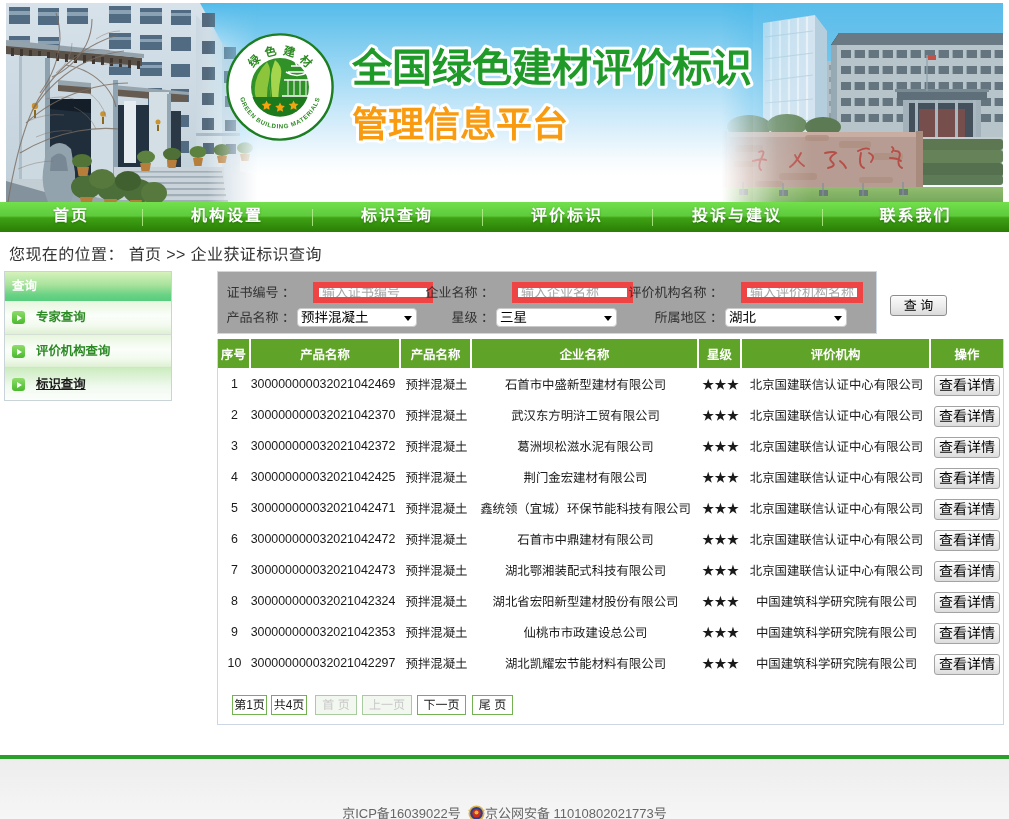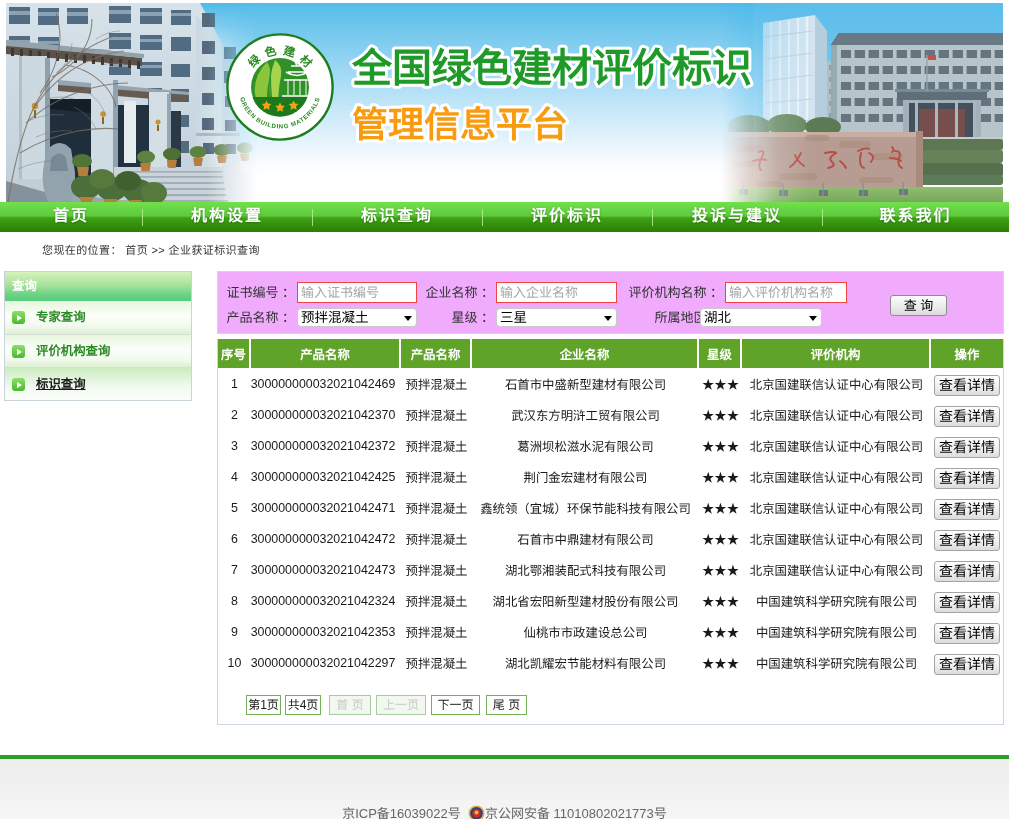--- a/index.html
+++ b/index.html
@@ -14,63 +14,63 @@
 
 .nav { position:absolute; left:0; top:202px; width:1009px; height:30px;
   background:linear-gradient(#6bde2a 0%); }
 .nav { background:linear-gradient(#72df4b 0%, #5ecb3d 46%, #3ea214 53%, #2a7d06 100%); }
 .nav .item { position:absolute; top:0; height:39px; line-height:28px; text-align:center;
   color:#fff; font-size:16px; font-weight:bold; letter-spacing:2px;
   text-shadow:0 1px 2px rgba(20,80,0,.5); }
 .nav .sep { position:absolute; top:7px; width:1px; height:17px; background:rgba(190,240,150,.8); }
 
 
-.crumb { position:absolute; left:9px; top:241px; font-size:11px; color:#333; letter-spacing:0.4px;margin-left:33px; }
-
-
-.side { position:absolute; left:4px; top:271px; width:188px; border:1px solid #c9d3da; background:#e5e5e5; }
+.crumb { position:absolute; left:9px; top:241px; font-size:16px; color:#333; letter-spacing:0.4px; }
+
+
+.side { position:absolute; left:4px; top:271px; width:168px; border:1px solid #c9d3da; background:#e5e5e5; }
 .side .hd { height:29px; line-height:29px; padding-left:7px; color:#fff; font-weight:bold; font-size:12.4px;
   background:linear-gradient(#d6f2bc 0%, #a7e29b 45%, #68d184 80%, #57cd7e 100%); }
 .side .it { position:relative; height:33px; line-height:33px; padding-left:31px;
   font-size:12.4px; font-weight:bold; color:#2c8a25;
   background:linear-gradient(#e7f6dd 0%, #fbfefa 45%, #f2faee 75%, #ddf0d2 100%);
   border-top:1px solid #d6dfd6; }
 .side .it.act { color:#1a1a1a; background:linear-gradient(#ccecc0 0%, #f2faf0 60%, #fbfefb 100%); }
 .side .it.act span { text-decoration:underline; }
 .side .ic { position:absolute; left:7px; top:10px; width:13px; height:13px; border-radius:3px;
   background:linear-gradient(#8edd6a, #49b92e); }
 .side .ic:after { content:""; position:absolute; left:5px; top:3.5px; width:0; height:0;
   border-left:5px solid #fff; border-top:3.2px solid transparent; border-bottom:3.2px solid transparent; }
 
 
-.fbox { position:absolute; left:217px; top:271px; width:787px; height:63px; border:1px solid #ccd6e4; background:#f0abfc; }
+.fbox { position:absolute; left:217px; top:271px; width:660px; height:63px; border:1px solid #ccd6e4; background:#a3a3a3; }
 .fbox .lb { position:absolute; font-size:13px; color:#333; text-align:right; height:16px; line-height:16px; }
-.fbox input { position:absolute; height:21px; border:1px solid #ef4444; font-size:13px; color:#333; padding:0 3px;
-  font-family:"Liberation Sans", sans-serif; }
+.fbox input { position:absolute; height:21px; border:6px solid #ef4444; font-size:13px; color:#333; padding:0 3px;
+  font-family:"Liberation Sans", sans-serif;margin-left:16px; }
 .fbox input::placeholder { color:#a6a6a6; opacity:1; }
 .sel { position:absolute; height:19px; border:1px solid #c9c9c9; border-radius:4px; background:#fff; font-size:13.5px; color:#000;
   line-height:17px; padding-left:3px; }
 .sel:after { content:""; position:absolute; right:4px; top:7px; width:0; height:0;
   border-top:5px solid #000; border-left:4.5px solid transparent; border-right:4.5px solid transparent; }
 .qbtn { position:absolute; left:672px; top:23px; width:57px; height:21px; border:1px solid #8d8d8d; border-radius:3px;
   background:linear-gradient(#fbfbfb, #ececec 55%, #dadada); font-size:13px; font-weight:normal; color:#000;
   text-align:center; line-height:19px; box-shadow:0 1px 0 rgba(255,255,255,.7) inset; }
 
 
 .tbox { position:absolute; left:217px; top:339px; width:787px; height:386px; border:1px solid #ccd6e4; border-top:none; background:#fff; }
 table.grid { border-collapse:separate; border-spacing:0; table-layout:fixed; width:785px; }
 table.grid th { background:#5fa428; color:#fff; font-size:12.4px; font-weight:bold; height:29px; padding:0;
   border-right:2px solid #fff; }
 table.grid th:last-child { border-right:none; }
 table.grid td { height:31px; padding:0; font-size:12.4px; color:#1a1a1a; text-align:center; white-space:nowrap; overflow:hidden; }
 td.num { font-size:12.2px; text-align:left; text-indent:-6px; }
 td.star { font-size:10.5px; letter-spacing:0; }
 .vbtn { display:inline-block; width:66px; height:21px; margin-top:3px; border:1px solid #a3a3a3; border-radius:3px;
   background:linear-gradient(#fefefe, #f0f0f0 55%, #dcdcdc); font-size:14px; color:#000; line-height:19px; text-align:center; }
-.pager { position:absolute; left:28px; top:356px; height:28px; }
+.pager { position:absolute; left:14px; top:356px; height:28px; }
 .pg { display:inline-block; height:20px; line-height:18px; border:1px solid #74b153; background:#fff;
   font-size:12px; color:#1a1a1a; text-align:center; vertical-align:top; }
 .pg.dis { color:#c9c9c9; background:#f2f8ef; border-color:#a9cba0; }
 
 
 .fline { position:absolute; left:0; top:755px; width:1009px; height:4px; background:#2aa02a; }
 .foot { position:absolute; left:0; top:759px; width:1009px; height:60px; background:linear-gradient(#ededed, #f6f6f6); }
 .foot .l1 { position:absolute; top:18px; width:100%; text-align:center; font-size:13px; color:#666; }
 .foot .l2 { position:absolute; top:44px; width:100%; text-align:center; font-size:13px; color:#666; }
 .foot .l2 svg { vertical-align:-5px; }
@@ -497,21 +497,21 @@
     <input style="left: 79px; top: 10px; width: 120px;" placeholder="输入证书编号">
     <div class="lb" style="left:120px;top:13px;width:156px">企业名称 ：</div>
     <input style="left: 278px; top: 10px; width: 121px;" placeholder="输入企业名称">
     <div class="lb" style="left:340px;top:13px;width:165px">评价机构名称 ：</div>
     <input style="left: 507px; top: 10px; width: 122px;" placeholder="输入评价机构名称">
     <div class="lb" style="left:0;top:38px;width:77px">产品名称 ：</div>
     <div class="sel" style="left:79px;top:36px;width:120px">预拌混凝土</div>
     <div class="lb" style="left:120px;top:38px;width:156px">星级 ：</div>
     <div class="sel" style="left:278px;top:36px;width:121px">三星</div>
     <div class="lb" style="left:340px;top:38px;width:165px">所属地区 ：</div>
-    <div class="sel" style="left:482px;top:36px;width:122px">湖北</div>
+    <div class="sel" style="left:507px;top:36px;width:122px">湖北</div>
     <div class="qbtn">查 询</div>
   </div>
 
   <div class="tbox">
     <table class="grid">
       <colgroup>
         <col style="width:33px">
           <col style="width:150px">
           <col style="width:71px">
           <col style="width:227px">

